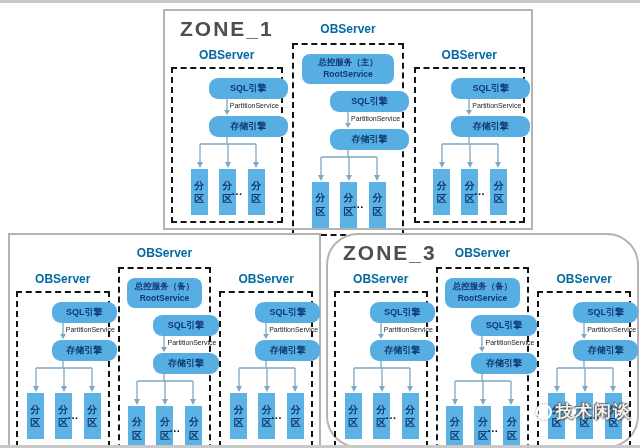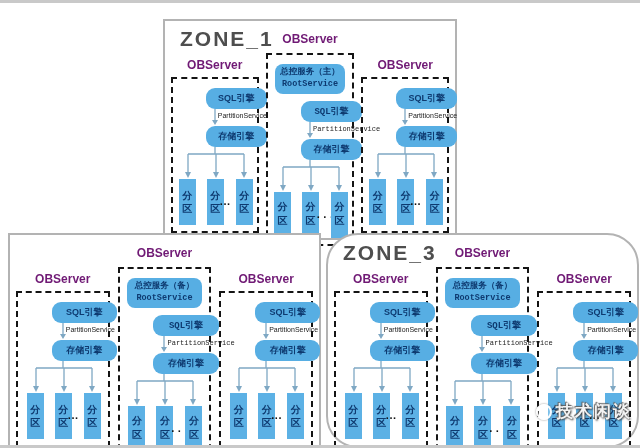--- a/index.html
+++ b/index.html
@@ -3,35 +3,35 @@
 <meta charset="utf-8">
 <style>
   html,body{margin:0;padding:0;background:#fff;}
   *{box-sizing:border-box;}
   body{font-family:"Liberation Sans", sans-serif;}
 
   .canvas{position:relative;width:640px;height:448px;background:#fff;
     border-top:3px solid #c9c9c9;border-bottom:3px solid #c9c9c9;overflow:hidden;}
 
   .zone{position:absolute;background:#fff;border:2px solid #b3b3b3;}
-  .zone-1{left:163px;top:16px;width:294px;height:221px;}
+  .zone-1{left:163px;top:6px;width:370px;height:221px;}
   .zone-2{left:8px;top:230px;width:313px;height:215px;}
   .zone-3{left:326px;top:230px;width:313px;height:215px;border-radius:32px;}
 
   .zone-header{position:relative;height:30px;}
   .zone-title{position:absolute;left:15px;top:6px;font-size:21px;font-weight:bold;
     letter-spacing:2px;color:#4e4e4e;}
-  .obs-label{font-size:12px;font-weight:bold;color:#701a75;text-align:center;}
+  .obs-label{font-size:12px;font-weight:bold;color:#0369a1;text-align:center;}
   .obs-mid{position:absolute;left:50%;transform:translateX(-50%);top:11px;white-space:nowrap;}
 
   .zone-body{display:flex;justify-content:space-between;align-items:stretch;
     height:calc(100% - 30px);padding:0 6px 8px;}
   .server-col{width:31.5%;display:flex;flex-direction:column;}
   .server-col .obs-label{margin:7px 0 5px;}
-  .col-mid{padding-top:2px;font-family:Liberation Mono, monospace;}
+  .col-mid{padding-top:2px;}
 
   .dashed-box{flex:1;border:2px dashed #141414;display:flex;flex-direction:column;
     align-items:center;padding:9px 3px 6px;}
 
   .pill{width:78%;background:#57aee3;color:#0e3a70;font-size:9px;font-weight:bold;
     text-align:center;border-radius:9px;padding:4px 0;flex:0 0 auto;margin-left:43px;}
   .root-box{width:90%;background:#57aee3;color:#0e3a70;font-size:8.5px;font-weight:bold;
     text-align:center;border-radius:8px;padding:3px 0;line-height:1.4;margin-bottom:7px;flex:0 0 auto;}
   .root-box span{display:block;}
 

